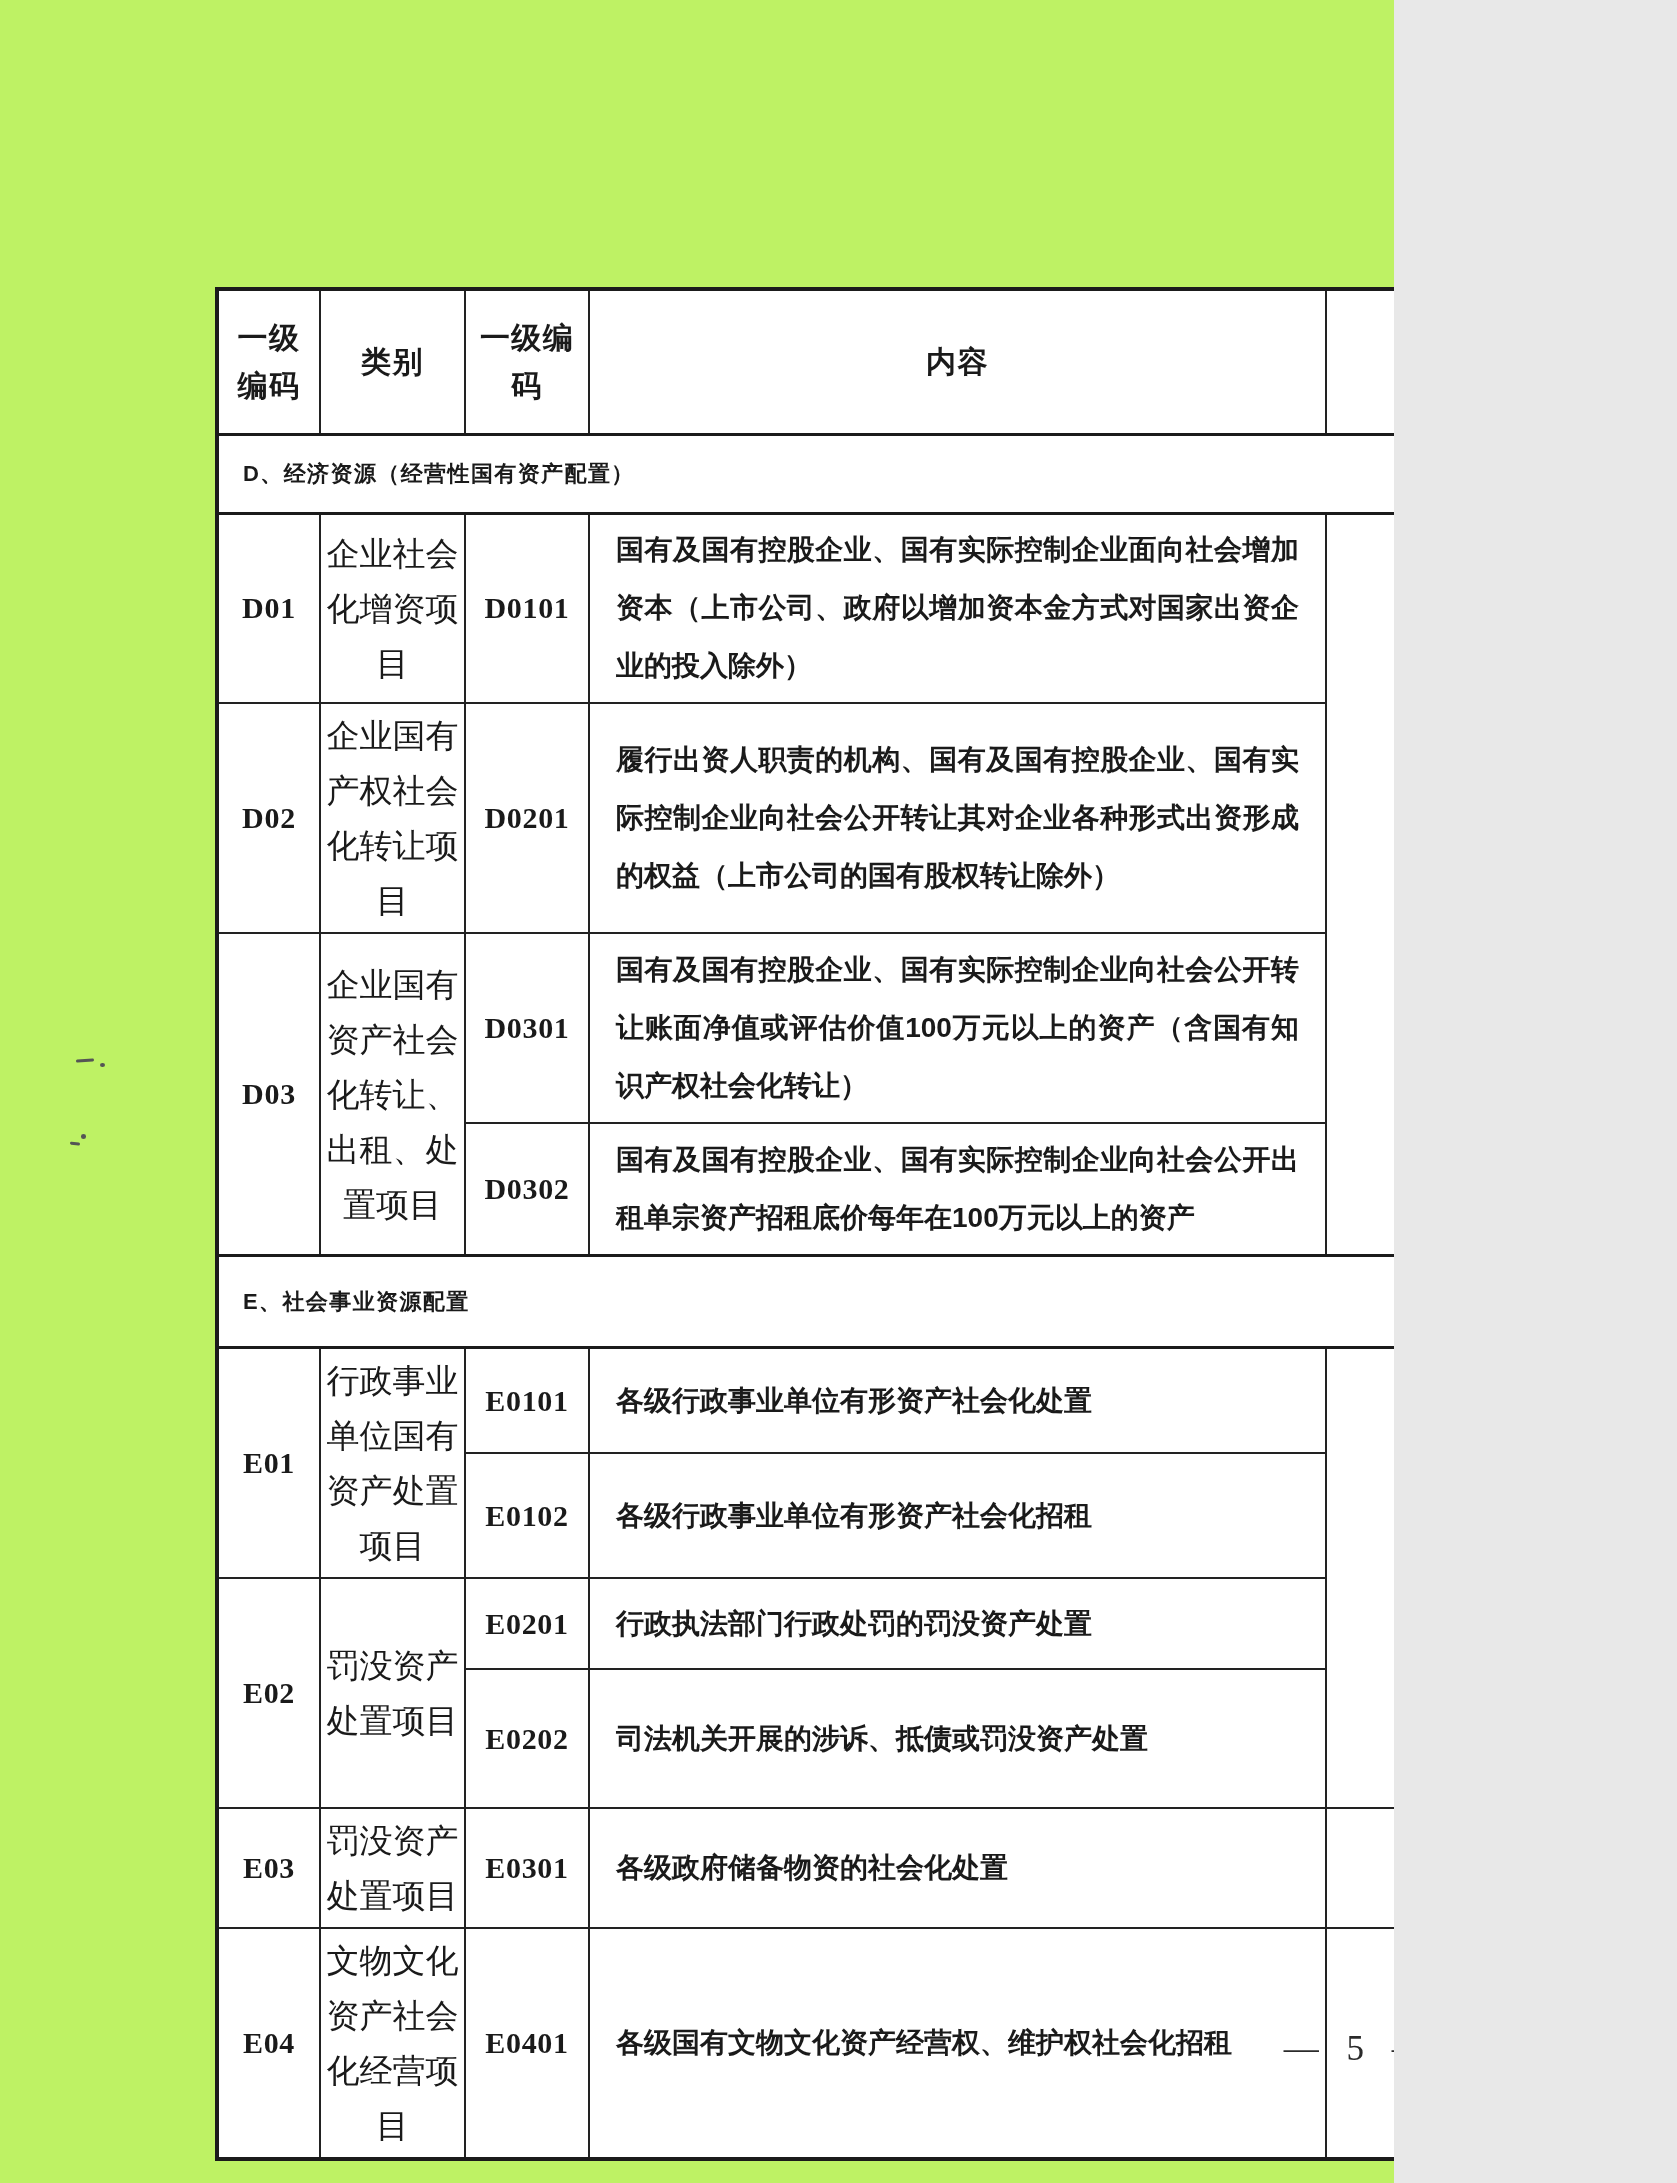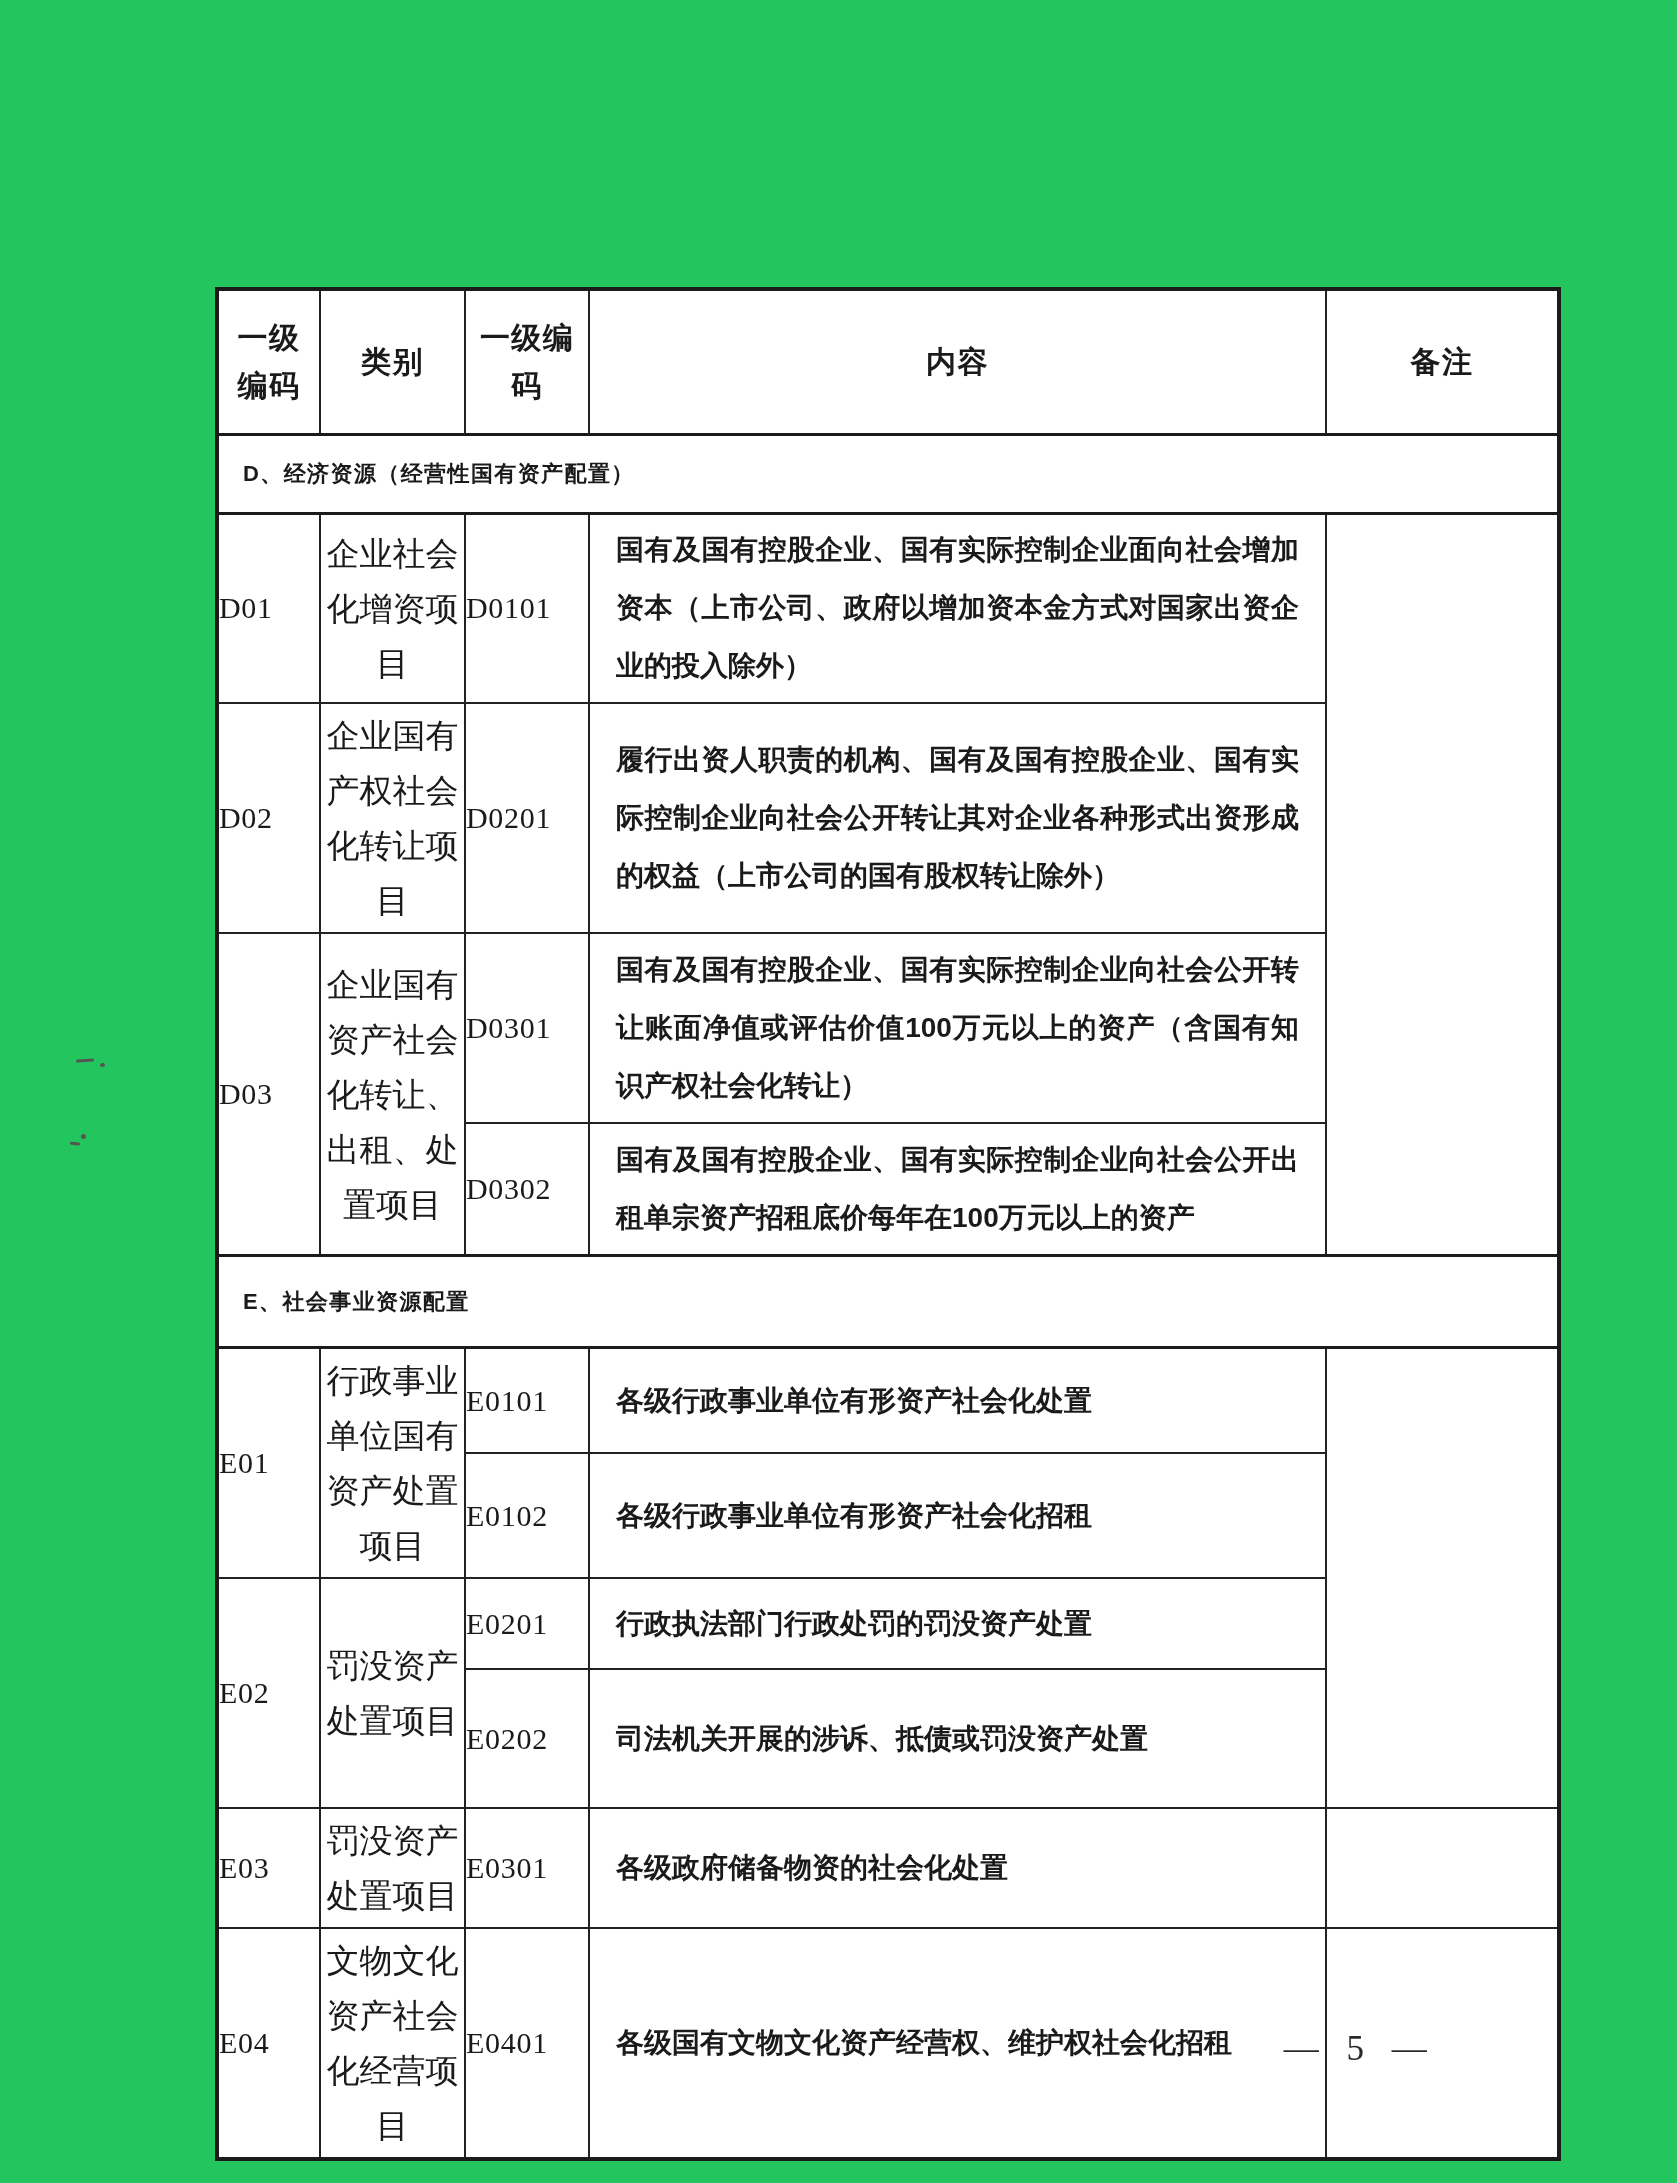--- a/index.html
+++ b/index.html
@@ -1,20 +1,20 @@
 <!DOCTYPE html>
 <html style="font-size:10.8px"><head>
 <meta charset="utf-8">
 <style>
   html, body { margin: 0; padding: 0; background: #e8e8e8; }
   #page {
     position: relative;
-    width: 1677px;
+    width: 1394px;
     height: 2183px;
-    background: #22c55e;
+    background: #bef264;
     font-family: "Liberation Sans", "DejaVu Sans", sans-serif;
     color: #1a1a1a;
     overflow: hidden;
   }
   table.doc-table {
     position: absolute;
     left: 215px;
     top: 287px;
     width: 1342px;
     border-collapse: collapse;
@@ -41,22 +41,22 @@
     font-weight: 700;
     text-align: left;
     padding-left: 24px;
     letter-spacing: 1.4px;
     border-top: 3.4px solid #1b1b1b;
     border-bottom: 3.4px solid #1b1b1b;
   }
   td.code1, td.code2 {
     font-family: "Liberation Serif", "DejaVu Serif", serif;
     font-size: 30px;
-    font-weight: 400;
-    text-align: left;
+    font-weight: 700;
+    text-align: center;
     letter-spacing: 0.7px;
   }
   td.cat {
     font-size: 33px;
     font-weight: 400;
     text-align: center;
     line-height: 55px;
     padding: 4px 3px;
   }
   td.content {

